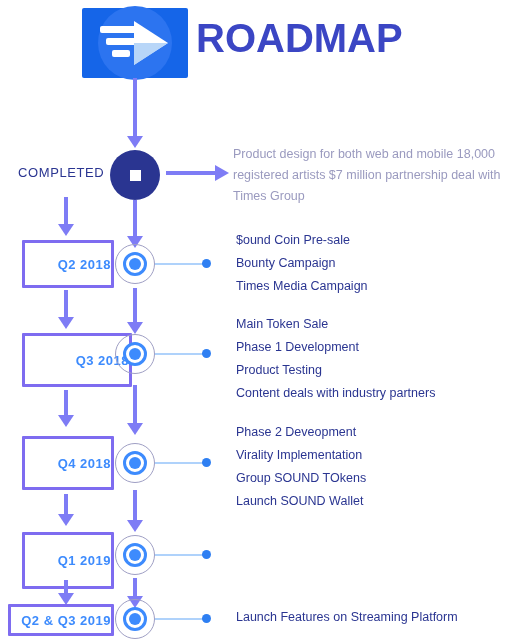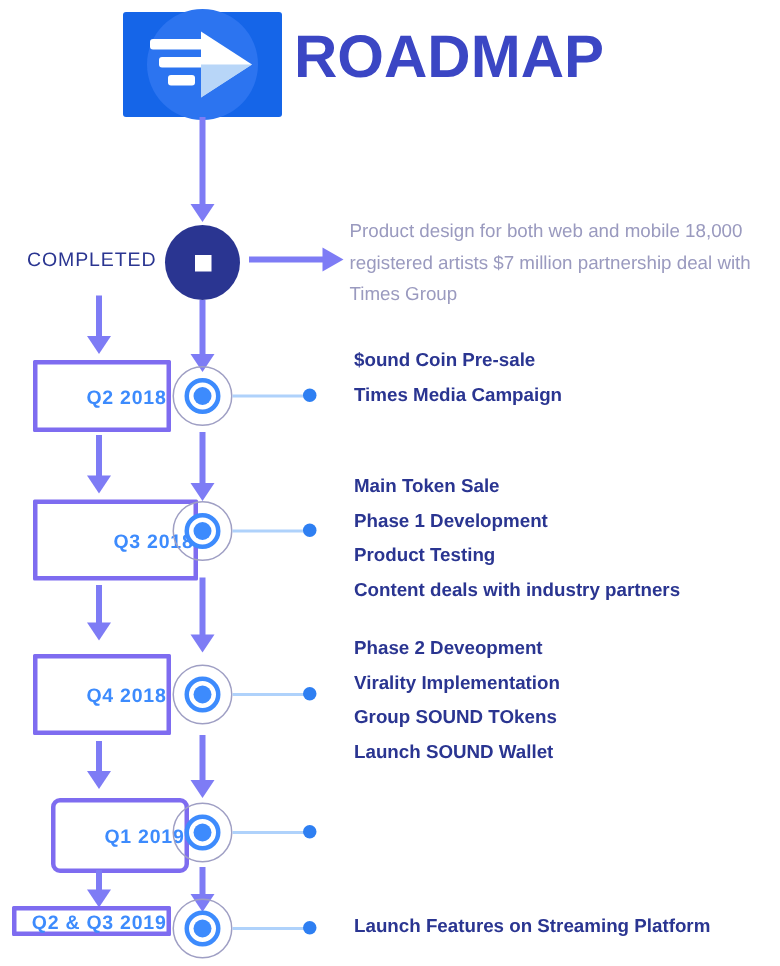--- a/index.html
+++ b/index.html
@@ -233,21 +233,21 @@
 
   
   .items {
     position: absolute;
     left: 236px;
     font-size: 12.5px;
     line-height: 23px;
     color: #2A3591;
     font-weight: normal;
   }
-  .items div { white-space: nowrap; font-weight: bold; }
+  .items div { white-space: nowrap; }
 </style>
 </head>
 <body>
 
 <div id="canvas">
 
   <div class="logo-box">
     <div class="logo-glow"></div>
     <div class="logo-bars">
       <i></i>
@@ -280,20 +280,21 @@
   </div>
   <div class="marker" style="left:115px; top:244px;">
     <div class="ring-outer"></div>
     <div class="ring-inner"></div>
     <div class="dot"></div>
   </div>
   <div class="lead" style="left:155px; top:263px; width:52px;"></div>
   <div class="lead-dot" style="left:202px; top:259px;"></div>
   <div class="items" style="top:229px;">
     <div>$ound Coin Pre-sale</div>
+    <div>Bounty Campaign</div>
     <div>Times Media Campaign</div>
   </div>
 
   <div class="vline" style="left:133px; top:288px; height:40px;"></div>
   <div class="arrow-down" style="left:127px; top:322px;"></div>
   <div class="vline" style="left:64px; top:290px; height:30px;"></div>
   <div class="arrow-down" style="left:58px; top:317px;"></div>
 
   <div class="qbox" style="left:22px; top:333px; width:110px; height:54px;">
     <span>Q3  2018</span>
@@ -332,39 +333,39 @@
     <div>Virality Implementation</div>
     <div>Group SOUND TOkens</div>
     <div>Launch SOUND Wallet</div>
   </div>
 
   <div class="vline" style="left:133px; top:490px; height:36px;"></div>
   <div class="arrow-down" style="left:127px; top:520px;"></div>
   <div class="vline" style="left:64px; top:494px; height:24px;"></div>
   <div class="arrow-down" style="left:58px; top:514px;"></div>
 
-  <div class="qbox" style="left:34px; top:532px; width:92px; height:50px;border-radius:6px;">
+  <div class="qbox" style="left:22px; top:532px; width:92px; height:57px;">
     <span>Q1  2019</span>
   </div>
   <div class="marker" style="left:115px; top:535px;">
     <div class="ring-outer"></div>
     <div class="ring-inner"></div>
     <div class="dot"></div>
   </div>
   <div class="lead" style="left:155px; top:554px; width:52px;"></div>
   <div class="lead-dot" style="left:202px; top:550px;"></div>
   <div class="items" style="top:526px;">
   </div>
 
   <div class="vline" style="left:133px; top:578px; height:24px;"></div>
   <div class="arrow-down" style="left:127px; top:596px;"></div>
   <div class="vline" style="left:64px; top:580px; height:16px;"></div>
   <div class="arrow-down" style="left:58px; top:593px;"></div>
 
-  <div class="qbox" style="left:8px; top:604px; width:106px; height:20px;">
+  <div class="qbox" style="left:8px; top:604px; width:106px; height:32px;">
     <span>Q2 &amp; Q3 2019</span>
   </div>
   <div class="marker" style="left:115px; top:599px;">
     <div class="ring-outer"></div>
     <div class="ring-inner"></div>
     <div class="dot"></div>
   </div>
   <div class="lead" style="left:155px; top:618px; width:52px;"></div>
   <div class="lead-dot" style="left:202px; top:614px;"></div>
   <div class="items" style="top:606px;">

